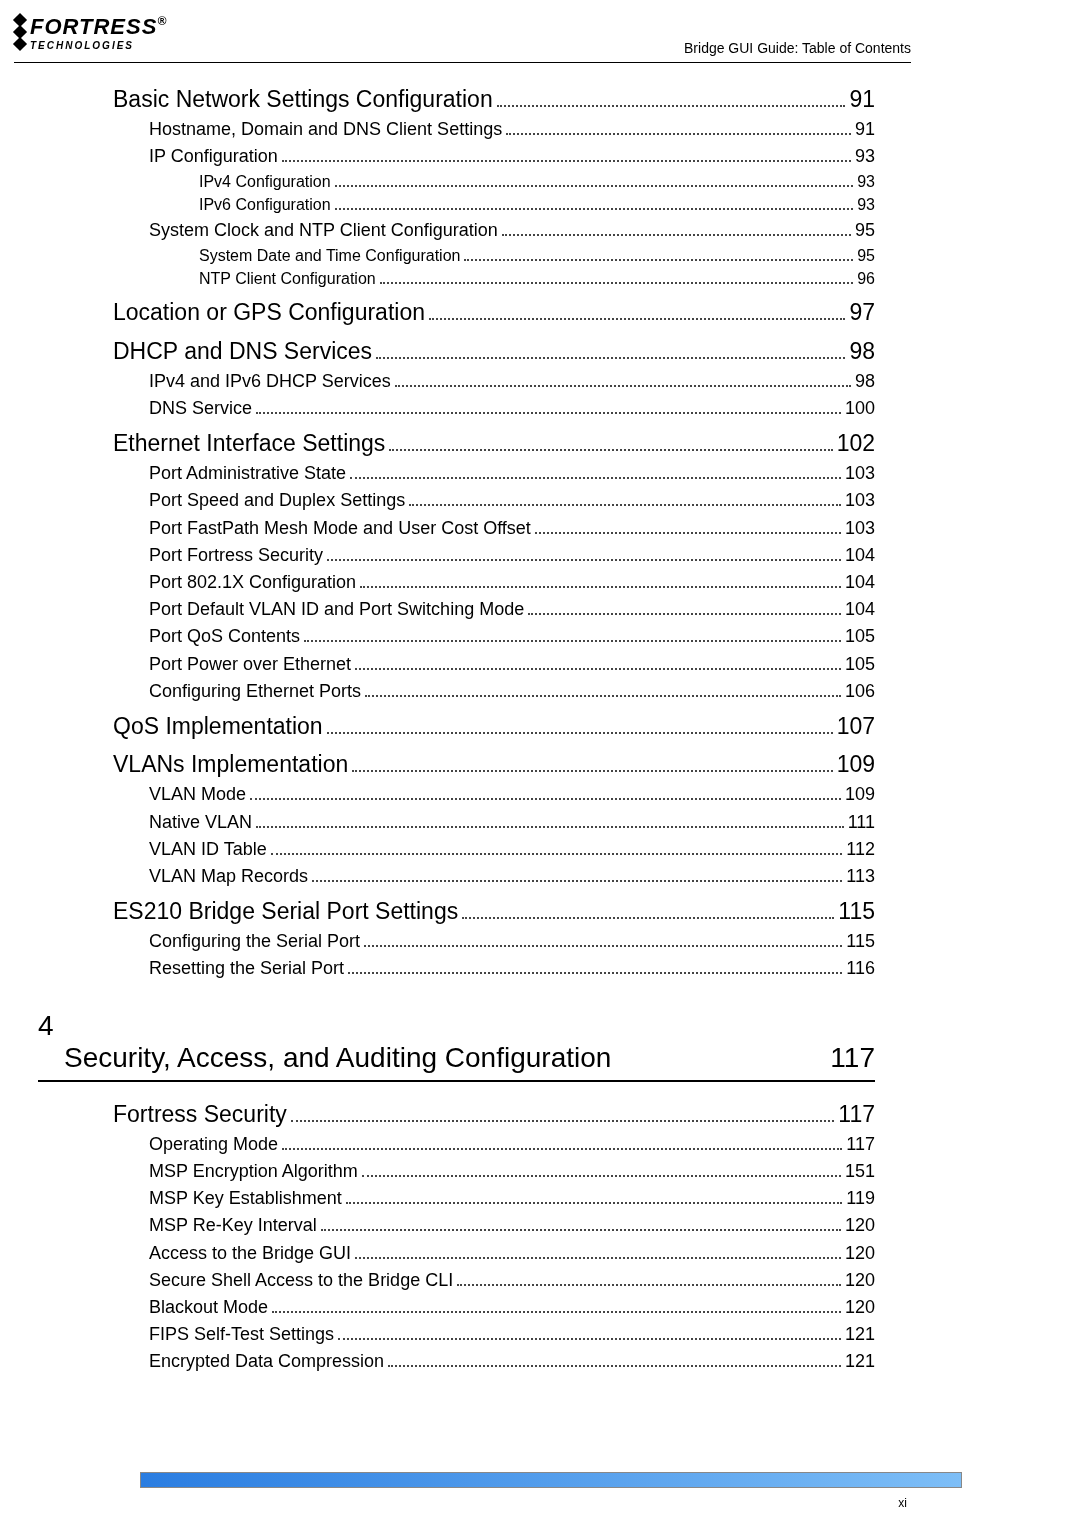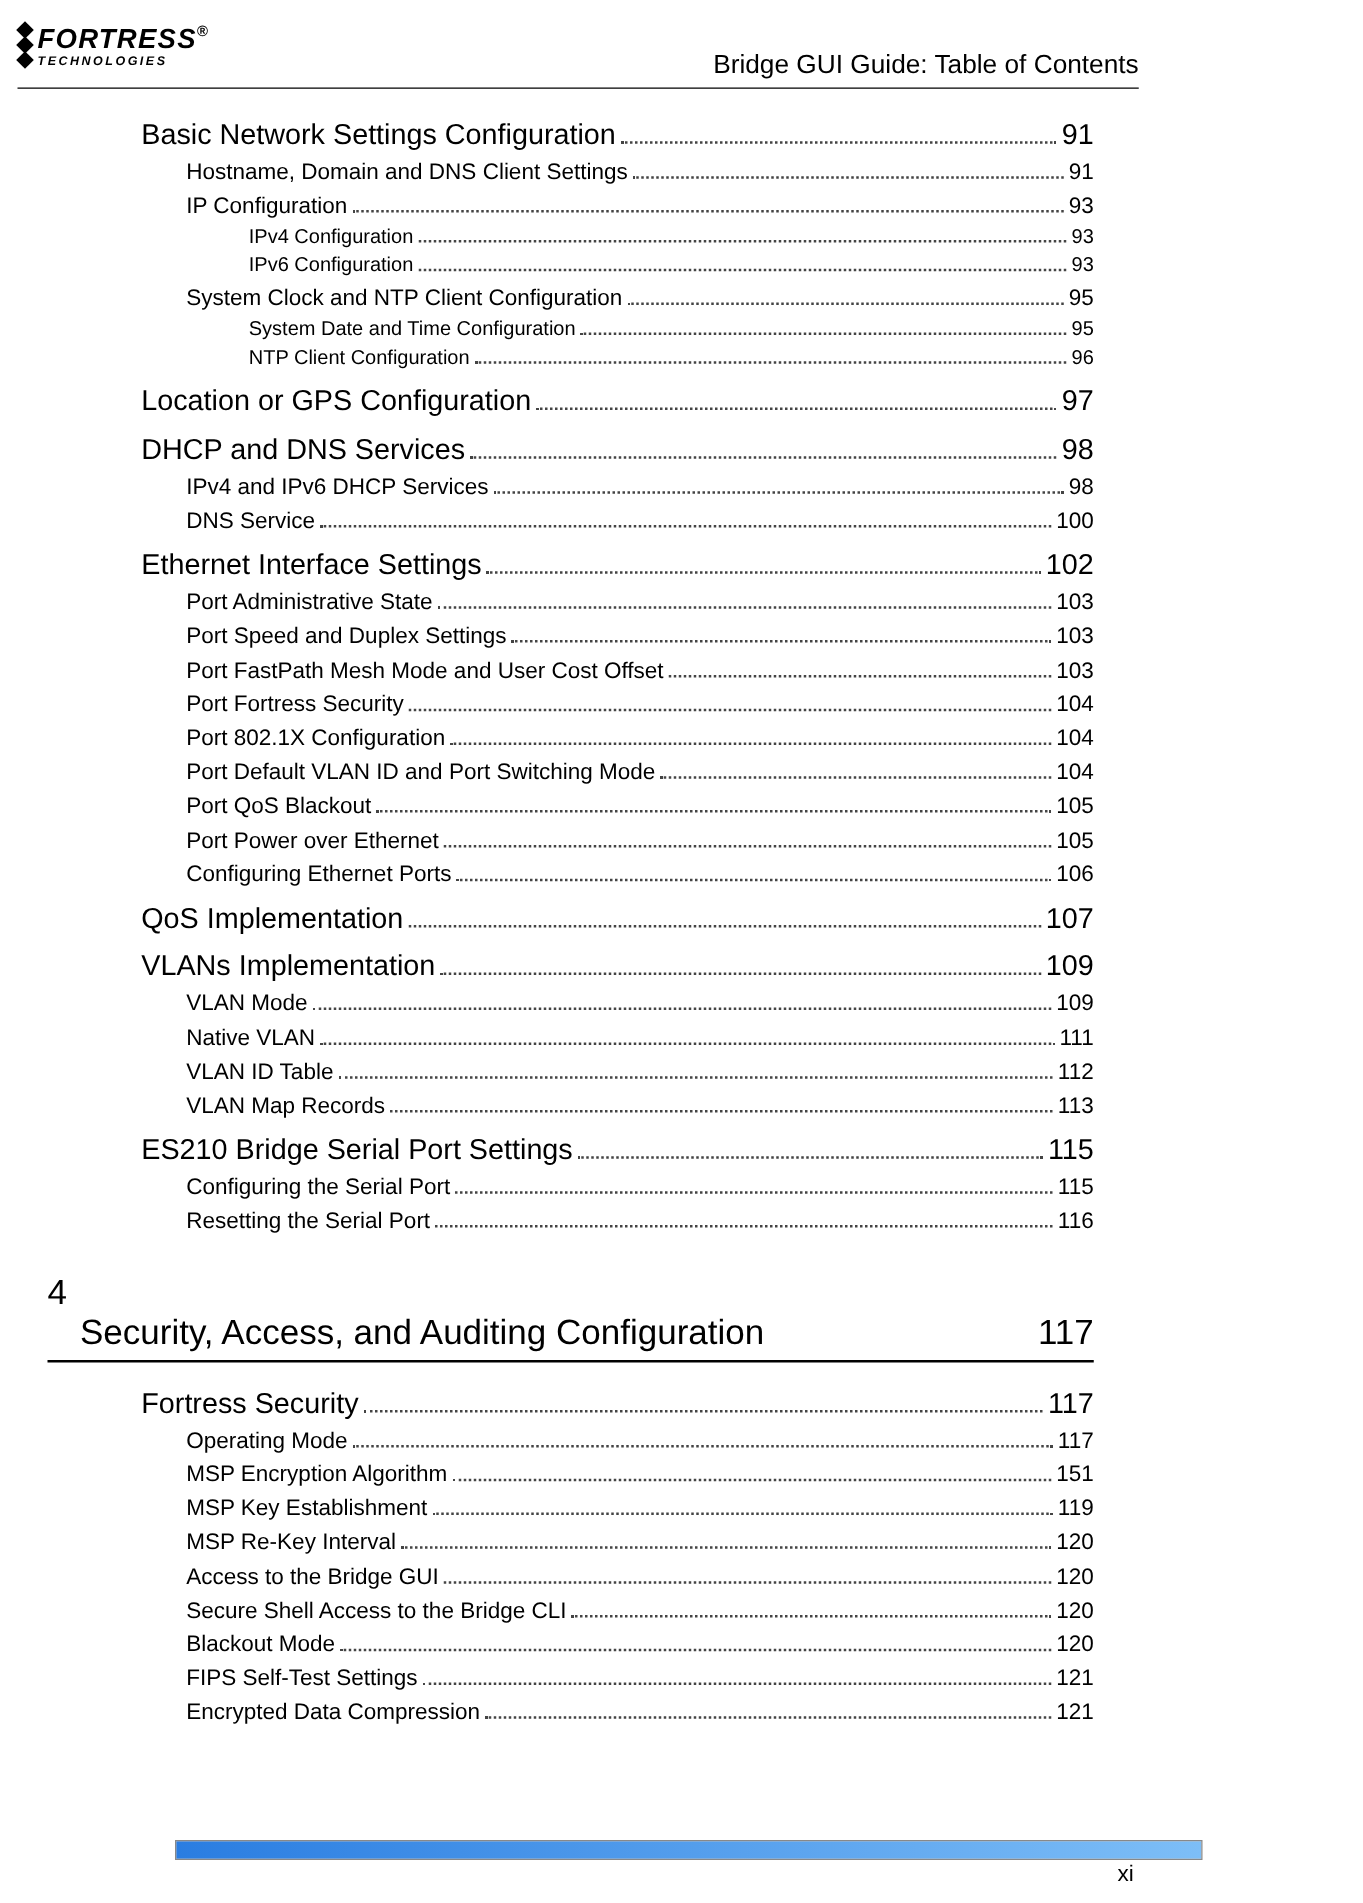--- a/index.html
+++ b/index.html
@@ -2,39 +2,39 @@
 <html><head>
 <meta charset="utf-8">
 <style>
   body { margin:0; font-family:Arial,Helvetica,sans-serif; background:#fff; color:#000; width:1090px; }
   .page { position:relative; width:925px; min-height:1522px; }
   .header { display:flex; align-items:center; padding:8px 14px 4px 14px; }
   .logo { display:flex; align-items:center; }
   .logo-text { font-style:italic; font-weight:bold; letter-spacing:1px; }
   .logo-name { font-size:22px; }
   .logo-sub { font-size:10px; letter-spacing:2px; }
-  .header-right { margin-left:auto; font-size:21px;margin-top:32px; }
+  .header-right { margin-left:auto; font-size:14px;margin-top:32px; }
   .header-rule { border:none; border-top:1px solid #000; margin:2px 14px 20px 14px; }
   .content { padding:0 18px 0 18px; }
   .toc { margin-left:95px; margin-right:32px; }
   .toc-line { display:flex; align-items:baseline; white-space:nowrap; line-height:1.4; }
   .toc-label { flex:0 0 auto; }
   .toc-dots { flex:1 1 auto; overflow:hidden; border-bottom:2px dotted #444; height:0.7em; margin:0 4px; }
   .toc-page { flex:0 0 auto; }
   .lvl1 { font-size:23px; margin-left:0; margin-top:6px; }
   .lvl2 { font-size:18px; margin-left:36px; margin-top:2px; }
   .lvl3 { font-size:16px; margin-left:86px; margin-top:1px; }
   .chapter { margin-top:28px; margin-left:20px; margin-right:32px; }
   .chapter-num { font-size:28px; }
   .chapter-row { display:flex; align-items:baseline; font-size:28px; margin-bottom:6px;margin-left:26px; }
   .chapter-title { flex:0 0 auto; }
   .chapter-page { margin-left:auto; }
   .chapter-rule { border:none; border-top:2px solid #000; margin:2px 0 16px 0; }
   .footer-bar { position:absolute; bottom:34px; left:140px; width:820px; height:14px; background:linear-gradient(90deg,#2a7de1,#7dbef7); border:1px solid #888; }
-  .page-num { position:absolute; bottom:12px; right:18px; font-size:18px; }
+  .page-num { position:absolute; bottom:12px; right:18px; font-size:12px; }
   .diamond { width:10px; height:10px; background:#000; transform:rotate(45deg); margin:1px; }
   .diamond-col { display:flex; flex-direction:column; margin-right:4px; }
 </style>
 </head>
 <body>
 
 <div class="page">
   <div class="header">
     <div class="logo">
       <div class="diamond-col">
@@ -142,21 +142,21 @@
           <span class="toc-label">Port 802.1X Configuration </span>
           <span class="toc-dots"></span>
           <span class="toc-page"> 104</span>
         </div>
         <div class="toc-line lvl2">
           <span class="toc-label">Port Default VLAN ID and Port Switching Mode </span>
           <span class="toc-dots"></span>
           <span class="toc-page"> 104</span>
         </div>
         <div class="toc-line lvl2">
-          <span class="toc-label">Port QoS Blackout </span>
+          <span class="toc-label">Port QoS Contents </span>
           <span class="toc-dots"></span>
           <span class="toc-page"> 105</span>
         </div>
         <div class="toc-line lvl2">
           <span class="toc-label">Port Power over Ethernet </span>
           <span class="toc-dots"></span>
           <span class="toc-page"> 105</span>
         </div>
         <div class="toc-line lvl2">
           <span class="toc-label">Configuring Ethernet Ports </span>

